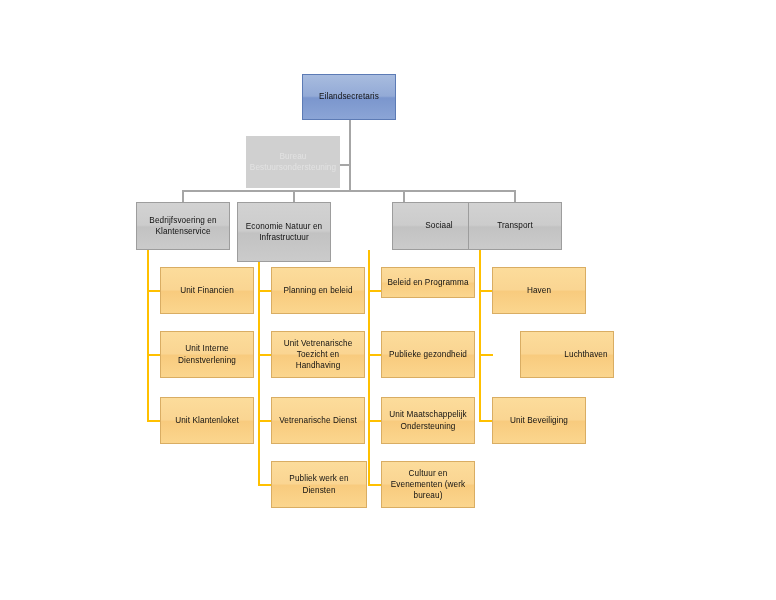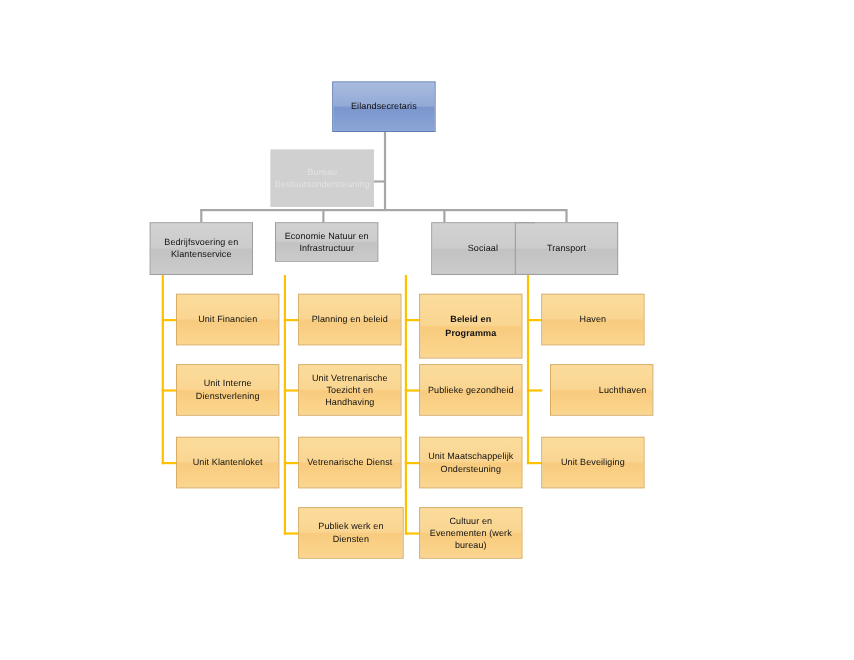--- a/index.html
+++ b/index.html
@@ -94,35 +94,35 @@
   <div class="conn conn-orange" style="left:479px; top:250px; width:2px; height:172px;"></div>
   <div class="conn conn-orange" style="left:479px; top:290px; width:14px; height:2px;"></div>
   <div class="conn conn-orange" style="left:479px; top:354px; width:14px; height:2px;"></div>
   <div class="conn conn-orange" style="left:479px; top:420px; width:14px; height:2px;"></div>
 
   <div class="node node-root" style="left:302px; top:74px; width:94px; height:46px;">Eilandsecretaris</div>
 
   <div class="node node-staff" style="left:246px; top:136px; width:94px; height:52px;">Bureau Bestuursondersteuning</div>
 
   <div class="node node-dept" style="left:136px; top:202px; width:94px; height:48px;">Bedrijfsvoering en Klantenservice</div>
-  <div class="node node-dept" style="left:250px; top:202px; width:94px; height:36px;">Economie Natuur en Infrastructuur</div>
+  <div class="node node-dept" style="left:237px; top:202px; width:94px; height:60px;">Economie Natuur en Infrastructuur</div>
   <div class="node node-dept" style="left:357px; top:202px; width:94px; height:48px;margin-left:35px;">Sociaal</div>
   <div class="node node-dept" style="left:468px; top:202px; width:94px; height:48px;">Transport</div>
 
   <div class="node node-unit" style="left:160px; top:267px; width:94px; height:47px;">Unit Financien</div>
   <div class="node node-unit" style="left:160px; top:331px; width:94px; height:47px;">Unit Interne Dienstverlening</div>
   <div class="node node-unit" style="left:160px; top:397px; width:94px; height:47px;">Unit Klantenloket</div>
 
   <div class="node node-unit" style="left:271px; top:267px; width:94px; height:47px;">Planning en beleid</div>
   <div class="node node-unit" style="left:271px; top:331px; width:94px; height:47px;">Unit Vetrenarische Toezicht en Handhaving</div>
   <div class="node node-unit" style="left:271px; top:397px; width:94px; height:47px;">Vetrenarische Dienst</div>
   <div class="node node-unit" style="left:271px; top:461px; width:96px; height:47px;">Publiek werk en Diensten</div>
 
-  <div class="node node-unit" style="left:381px; top:267px; width:94px; height:59px;font-weight:bold;">Beleid en Programma</div>
+  <div class="node node-unit" style="left:381px; top:267px; width:94px; height:31px;">Beleid en Programma</div>
   <div class="node node-unit" style="left:381px; top:331px; width:94px; height:47px;">Publieke gezondheid</div>
   <div class="node node-unit" style="left:381px; top:397px; width:94px; height:47px;">Unit Maatschappelijk Ondersteuning</div>
   <div class="node node-unit" style="left:381px; top:461px; width:94px; height:47px;">Cultuur en Evenementen (werk bureau)</div>
 
   <div class="node node-unit" style="left:492px; top:267px; width:94px; height:47px;">Haven</div>
-  <div class="node node-unit" style="left:500px; top:331px; width:94px; height:47px;padding-left:42px;">Luchthaven</div>
+  <div class="node node-unit" style="left:520px; top:331px; width:94px; height:47px;padding-left:42px;">Luchthaven</div>
   <div class="node node-unit" style="left:492px; top:397px; width:94px; height:47px;">Unit Beveiliging</div>
 
 </div>
 
 </body></html>

